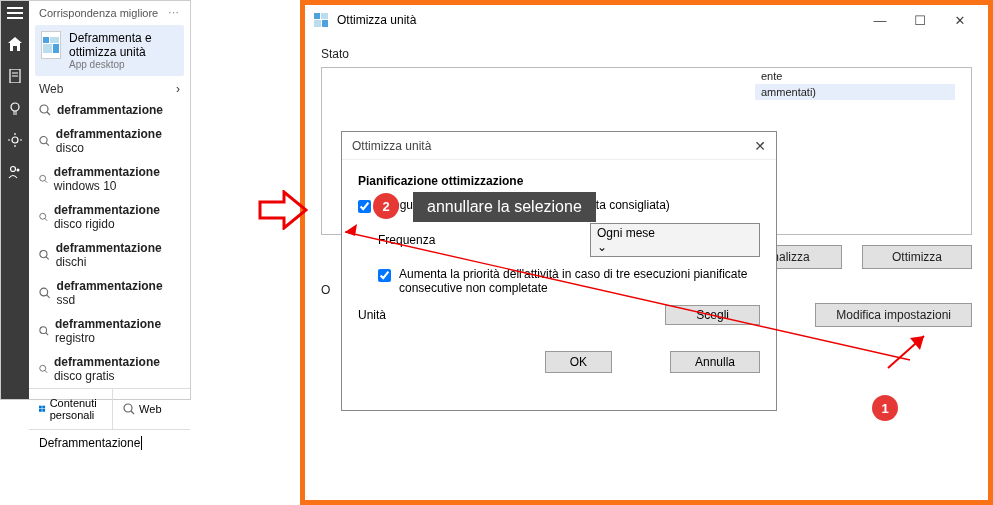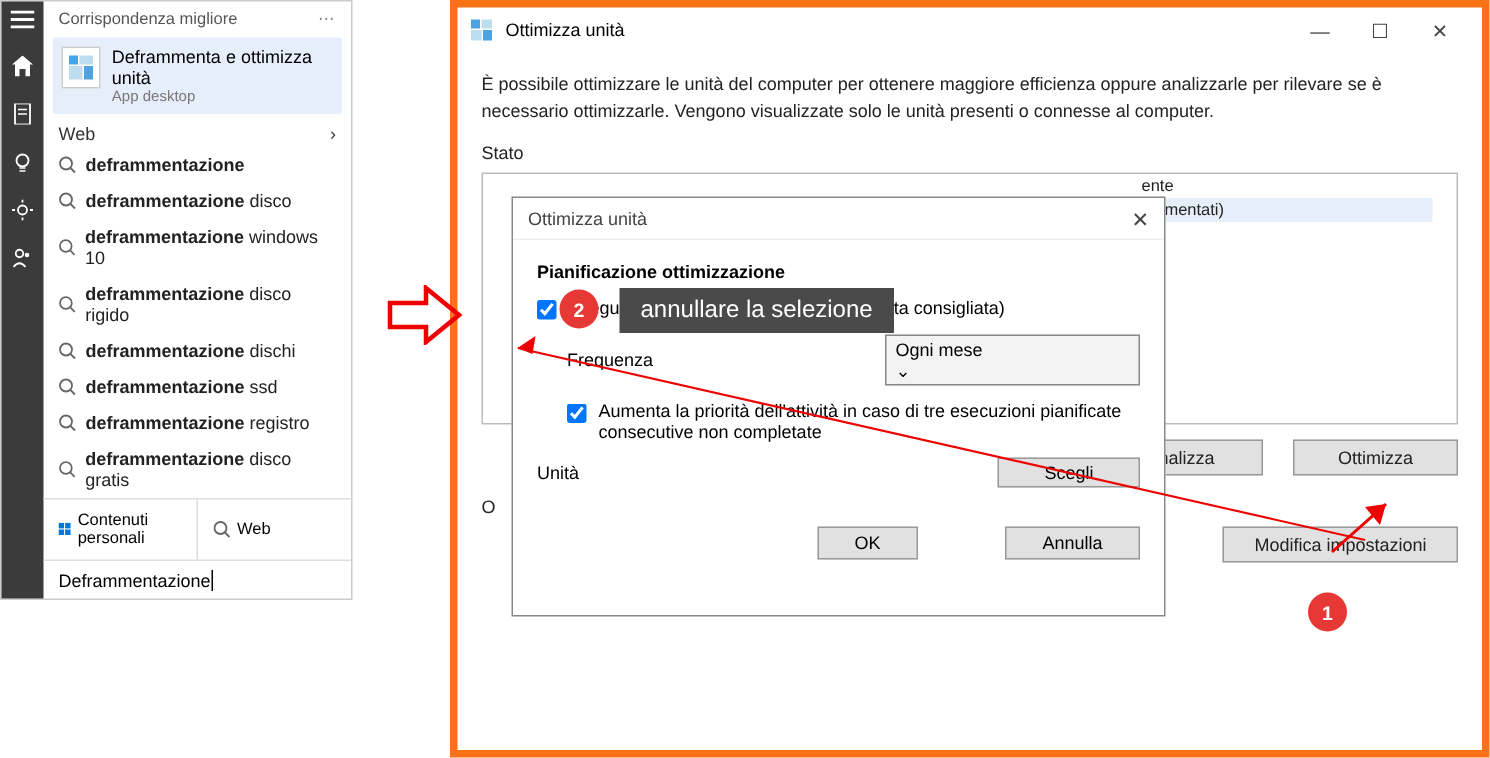--- a/index.html
+++ b/index.html
@@ -1,19 +1,19 @@
 <!DOCTYPE html>
 <html><head>
 <meta charset="utf-8">
 <style>
 * { box-sizing: border-box; margin: 0; padding: 0; font-family: "Segoe UI", Tahoma, sans-serif; }
 body { background: #fff; position: relative; width: 993px; height: 505px; overflow: hidden; }
 
 
-.search-panel { position: absolute; left: 0; top: 0; width: 235px; height: 400px; display: flex; background: #fff; border: 1px solid #ccc; }
+.search-panel { position: absolute; left: 0; top: 0; width: 191px; height: 400px; display: flex; background: #fff; border: 1px solid #ccc; }
 .search-sidebar { width: 28px; background: #3b3b3b; display: flex; flex-direction: column; align-items: center; padding-top: 6px; gap: 18px; }
 .search-sidebar svg { fill: #fff; }
 .search-main { flex: 1; display: flex; flex-direction: column; }
 .sm-header { padding: 5px 10px 6px; font-size: 11px; color: #555; display: flex; justify-content: space-between; align-items: center; }
 .sm-header .dots { color: #888; letter-spacing: 1px; }
 .best-match { background: #e6eefb; margin: 0 6px; padding: 6px; display: flex; gap: 8px; border-radius: 2px; }
 .bm-icon { width: 28px; height: 28px; background: #fff; border: 1px solid #ccc; display: flex; align-items: center; justify-content: center; }
 .bm-text .t1 { font-size: 12px; color: #000; }
 .bm-text .t2 { font-size: 10px; color: #777; }
 .web-section { padding: 6px 10px 2px; font-size: 12px; color: #333; display: flex; justify-content: space-between; align-items: center; }
@@ -219,21 +219,20 @@
         <rect x="1" y="8" width="7" height="7" fill="#bde"></rect>
         <rect x="9" y="8" width="6" height="7" fill="#4da3e0"></rect>
       </svg>
     <span style="margin-left:8px">Ottimizza unità</span>
     <span class="spacer"></span>
     <span class="btn">—</span>
     <span class="btn">☐</span>
     <span class="btn">✕</span>
   </div>
   <div class="win-body">
-    <div class="desc">È possibile ottimizzare le unità del computer per ottenere maggiore efficienza oppure analizzarle per rilevare se è necessario ottimizzarle. Vengono visualizzate solo le unità presenti o connesse al computer.</div>
     <div class="stato-label">Stato</div>
     <div class="stato-box">
       <div class="stato-head-frag">
         <div class="shf-row">ente</div>
         <div class="shf-row sel">ammentati)</div>
       </div>
     </div>
     <div class="action-row">
       <div class="button">Analizza</div>
       <div class="button">Ottimizza</div>

